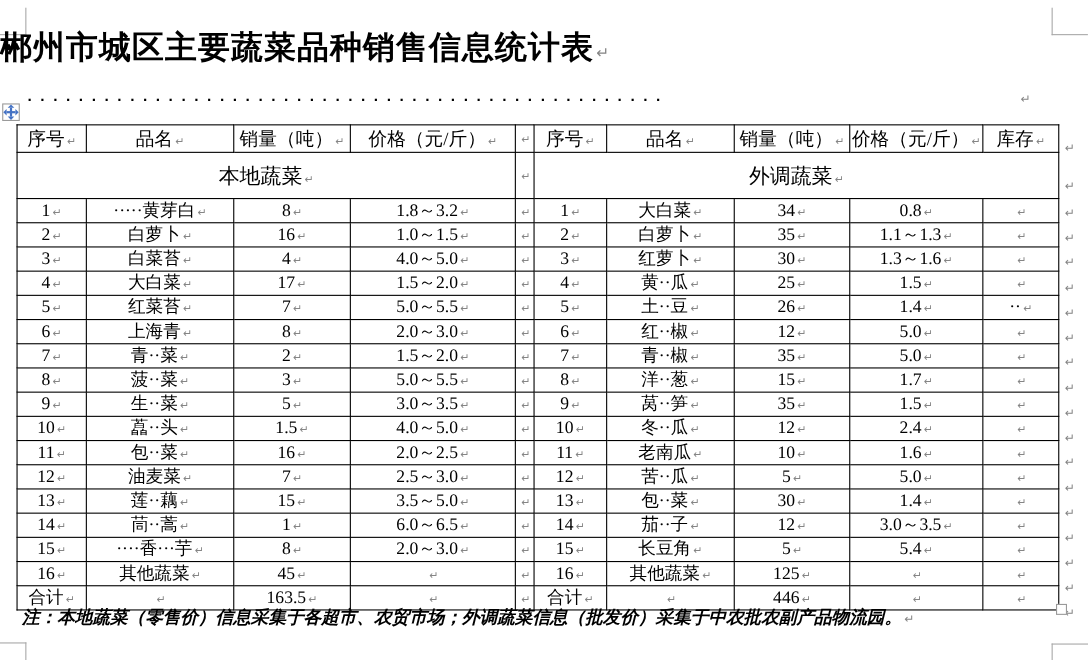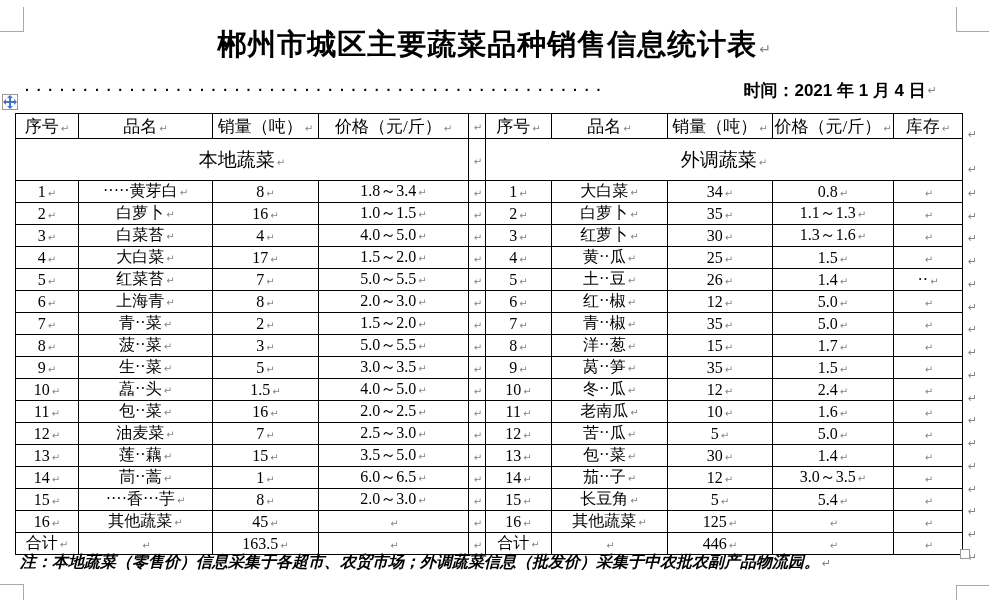--- a/index.html
+++ b/index.html
@@ -2,21 +2,21 @@
 <html><head>
 <meta charset="utf-8">
 <style>
   html,body{margin:0;padding:0;}
   body{
     position:relative;width:989px;height:600px;background:#ffffff;
     overflow:hidden;font-family:"Liberation Sans",sans-serif;color:#000;
   }
   
   .title-line{
-    position:absolute;top:28px;left:0;width:989px;text-align:center;
+    position:absolute;top:28px;left:0;width:989px;
     font-size:29px;font-weight:bold;line-height:33px;letter-spacing:1px;white-space:nowrap;
   }
   .subtitle-line{
     position:absolute;top:79px;left:23px;right:52px;height:22px;
     display:flex;align-items:center;font-size:17px;font-weight:bold;white-space:nowrap;
   }
   .leader-dots{
     flex:1;overflow:hidden;white-space:nowrap;
     font-size:14px;font-weight:bold;letter-spacing:7px;
     line-height:22px;padding:0 2px;
@@ -72,21 +72,20 @@
 
 <div class="mark tl"></div>
 <div class="mark tr"></div>
 <div class="mark bl"></div>
 <div class="mark br"></div>
 
 <div class="title-line"><span>郴州市城区主要蔬菜品种销售信息统计表</span><span class="pm" style="font-size:14px;">↵</span></div>
 
 <div class="subtitle-line">
   <span class="leader-dots">··················································</span>
-  <span>时间：2021 年 1 月 4 日</span>
   <span class="pm">↵</span>
 </div>
 
 <div class="move-handle">
   <span class="mh h"></span>
   <span class="mh v"></span>
   <span class="mh-a l"></span>
   <span class="mh-a r"></span>
   <span class="mh-a u"></span>
   <span class="mh-a d"></span>
@@ -121,21 +120,21 @@
         </tr>
         <tr style="height: 42px;">
           <th class="cell group" colspan="4"><span class="t">本地蔬菜</span><span class="pm">↵</span></th>
           <th class="cell spacer"><span class="pm">↵</span></th>
           <th class="cell group" colspan="5"><span class="t">外调蔬菜</span><span class="pm">↵</span></th>
         </tr>
         <tr style="height: 21.76px;">
           <td class="cell"><span class="t">1</span><span class="pm">↵</span></td>
           <td class="cell"><span class="t">·····黄芽白</span><span class="pm">↵</span></td>
           <td class="cell"><span class="t">8</span><span class="pm">↵</span></td>
-          <td class="cell"><span class="t">1.8～3.4</span><span class="pm">↵</span></td>
+          <td class="cell"><span class="t">1.8～3.2</span><span class="pm">↵</span></td>
           <td class="cell spacer"><span class="pm">↵</span></td>
           <td class="cell"><span class="t">1</span><span class="pm">↵</span></td>
           <td class="cell"><span class="t">大白菜</span><span class="pm">↵</span></td>
           <td class="cell"><span class="t">34</span><span class="pm">↵</span></td>
           <td class="cell"><span class="t">0.8</span><span class="pm">↵</span></td>
           <td class="cell"><span class="pm">↵</span></td>
         </tr>
         <tr style="height: 21.76px;">
           <td class="cell"><span class="t">2</span><span class="pm">↵</span></td>
           <td class="cell"><span class="t">白萝卜</span><span class="pm">↵</span></td>

